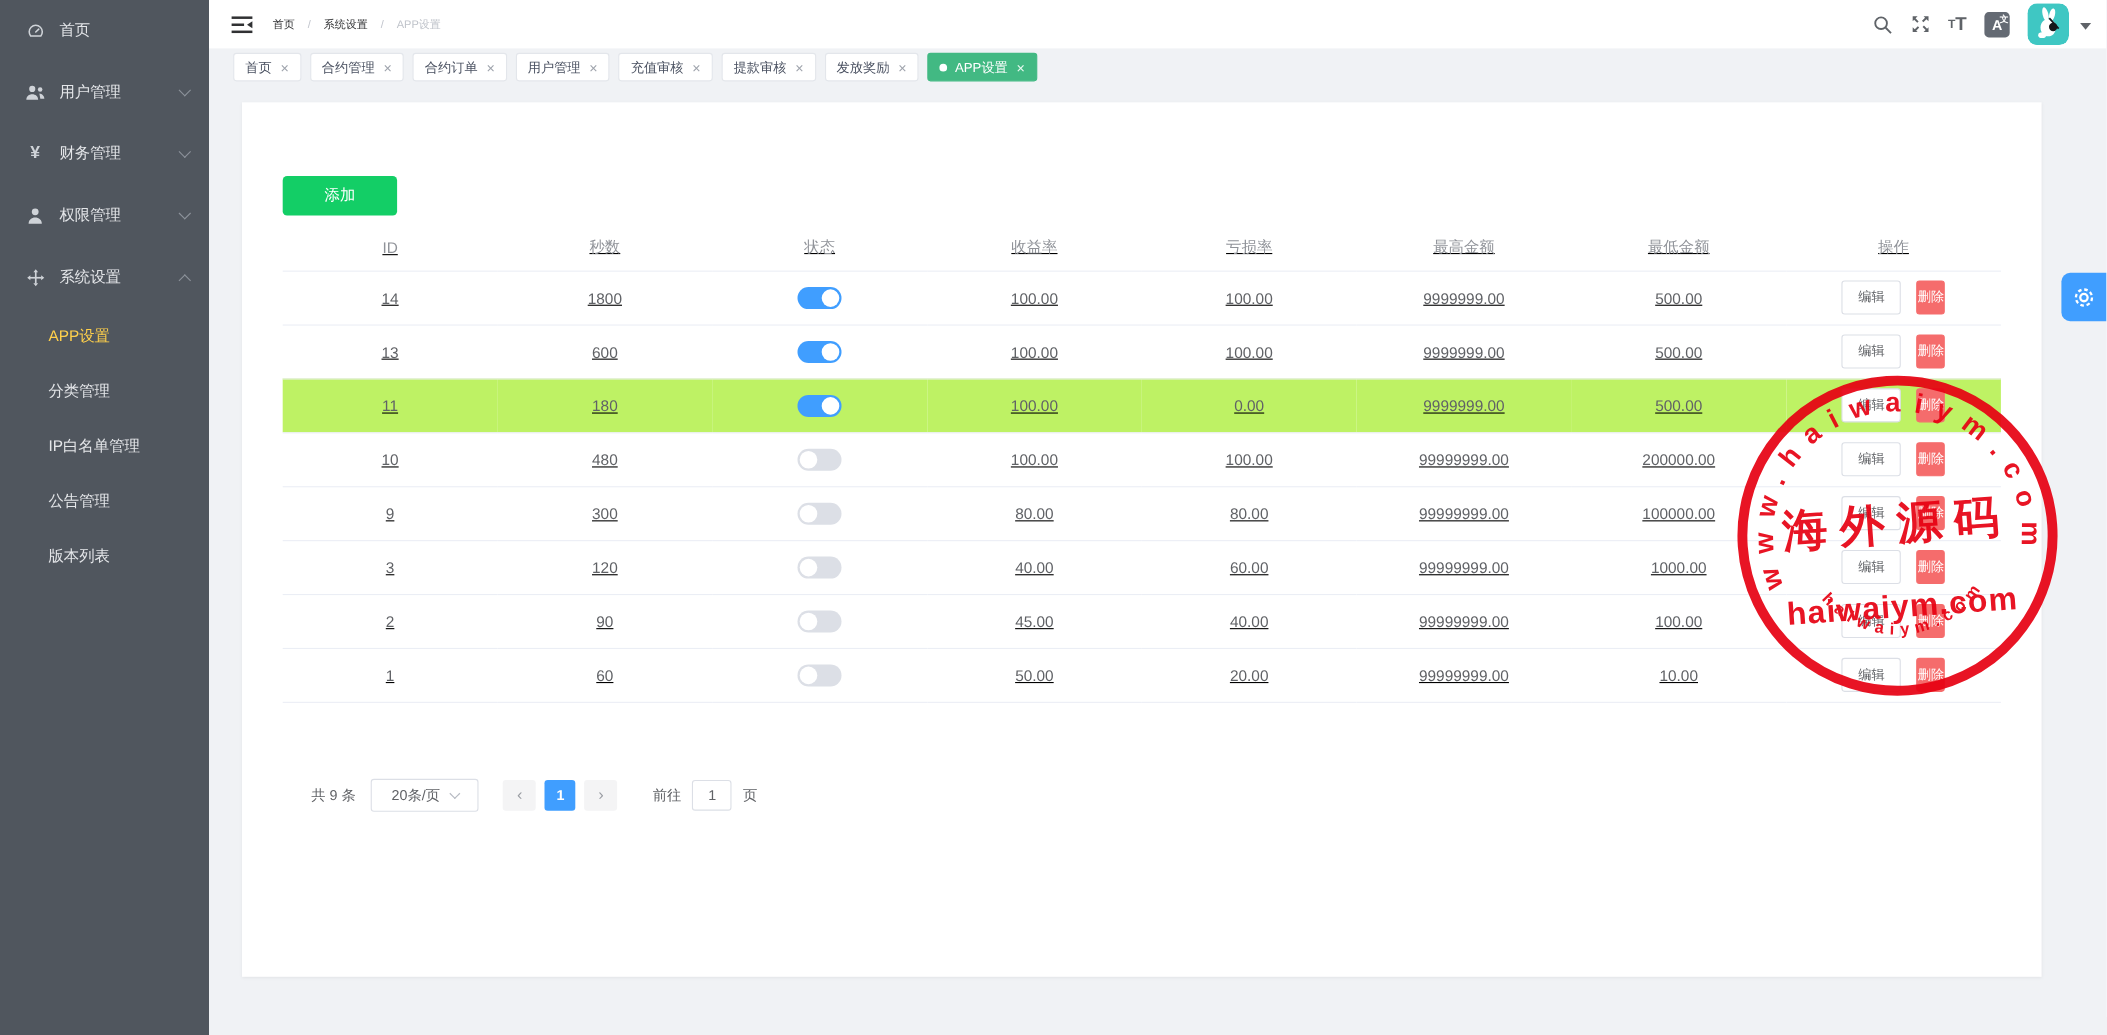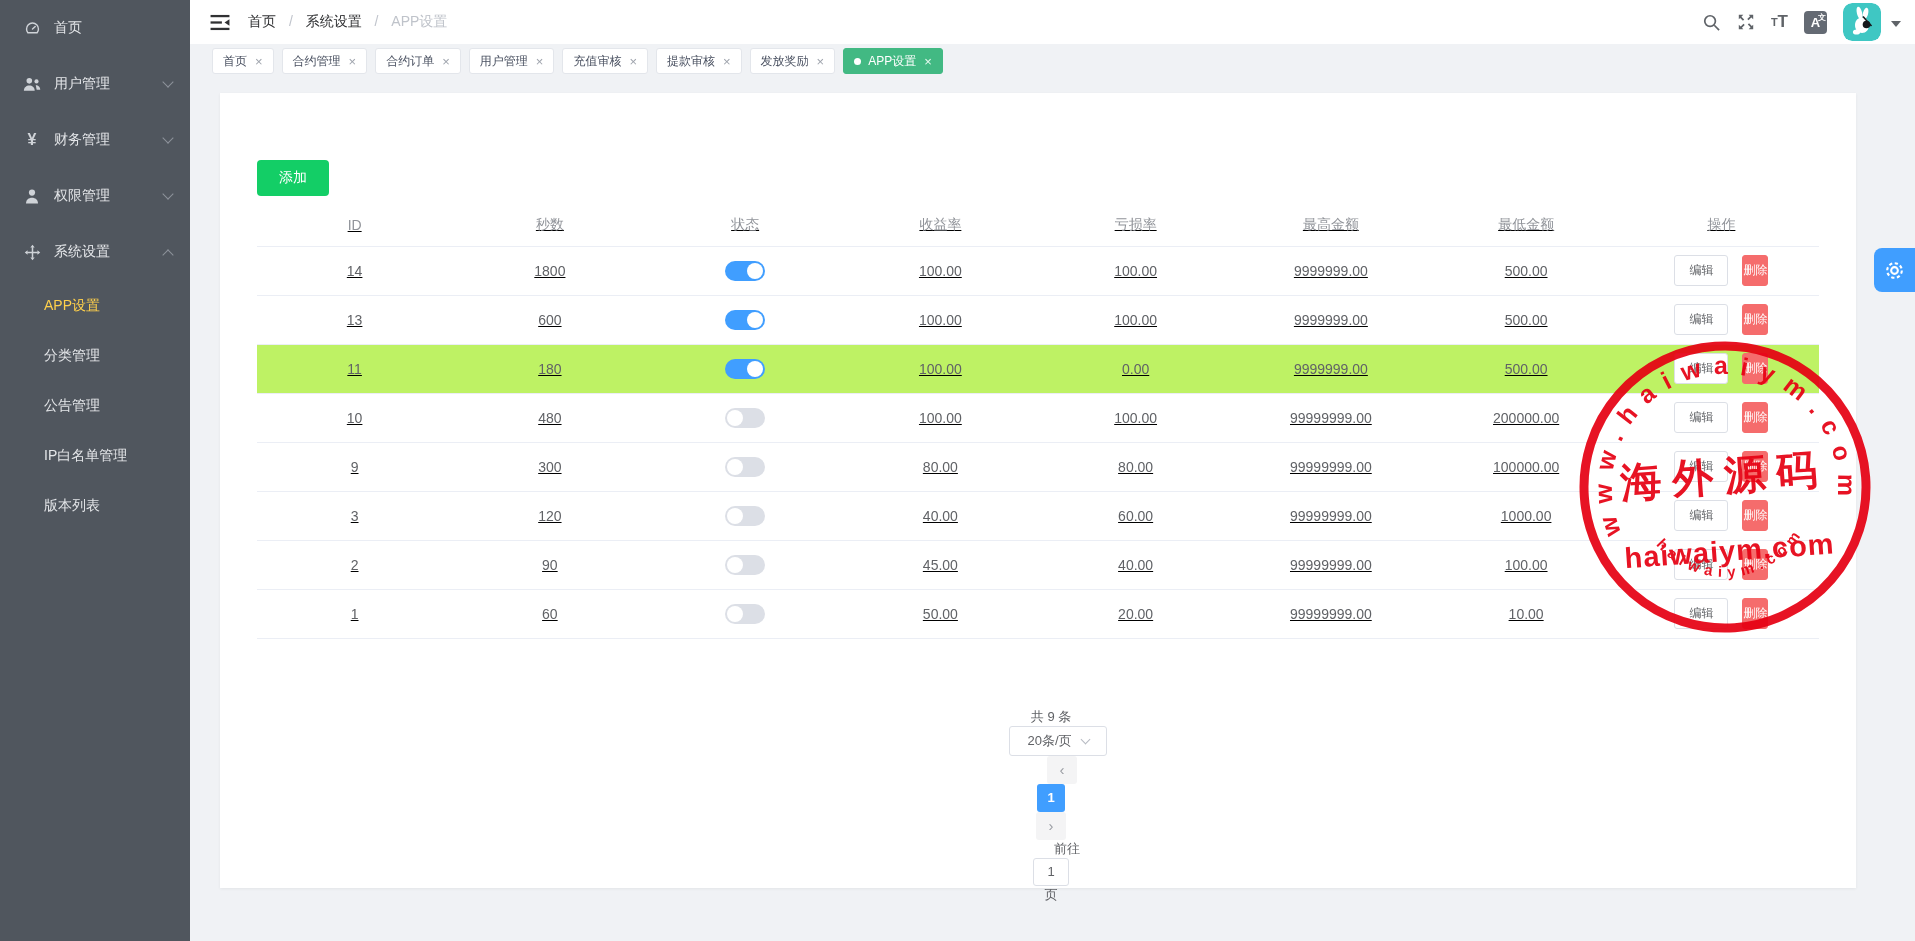--- a/index.html
+++ b/index.html
@@ -16,21 +16,21 @@
   .side-item .yen{color:#cfd3d8;font-size:16px;font-weight:700;}
   .side-label{flex:1;}
   .chev{width:8px;height:8px;border-right:1.5px solid #8d939b;border-bottom:1.5px solid #8d939b;transform:rotate(45deg);margin-top:-4px;}
   .chev.up{transform:rotate(-135deg);margin-top:5px;}
   .side-sub-item{height:50px;line-height:50px;padding-left:44px;font-size:14px;color:#e4e6e9;cursor:pointer;}
   .side-sub-item.active{color:var(--menu-active);}
 
   
   .topbar{position:absolute;left:190px;top:0;width:1725px;height:44px;background:#fff;display:flex;align-items:center;z-index:5;}
   .burger{margin:0 18px 0 20px;cursor:pointer;display:inline-flex;}
-  .crumb{font-size:14px;color:#303133;}
+  .crumb{font-size:10px;color:#303133;}
   .crumb .sep{color:#c0c4cc;margin:0 9px;}
   .crumb .cur{color:#bfc3ca;}
   .top-right{margin-left:auto;display:flex;align-items:center;padding-right:14px;}
   .hicon{margin-left:16px;cursor:pointer;display:inline-flex;align-items:center;color:#5f6368;}
   .tt{font-weight:700;color:#5f6368;}
   .tt .t-small{font-size:11px;}
   .tt .t-big{font-size:17px;}
   .trans-ico{width:23px;height:23px;background:#646a73;color:#fff;border-radius:4px;font-size:13px;font-weight:700;display:inline-flex;align-items:center;justify-content:center;position:relative;}
   .trans-ico i{font-style:normal;font-size:8px;position:absolute;right:1px;top:1px;}
   .avatar{width:38px;height:38px;border-radius:9px;margin-left:16px;cursor:pointer;overflow:hidden;}
@@ -43,36 +43,36 @@
   .tag.active{background:var(--green);border-color:var(--green);color:#fff;}
   .tag.active .tag-close{color:#eafaf2;}
   .tag-dot{width:7px;height:7px;border-radius:50%;background:#fff;margin-right:7px;}
 
   
   .card{position:absolute;left:220px;top:93px;width:1636px;height:795px;background:#fff;box-shadow:0 1px 3px rgba(0,0,0,.06);z-index:1;}
   .tabs-strip{height:40px;background:#f4f6fa;border-bottom:1px solid #e4e7ed;display:flex;}
   .tab{height:40px;line-height:40px;padding:0 20px;font-size:14px;color:#8f939b;border-right:1px solid #e4e7ed;cursor:pointer;}
   .tab.active{background:#fff;color:var(--accent);}
   .card-body{padding:0 37px;}
-  .add-btn{margin-top:67px;display:inline-block;background:var(--add-green);color:#fff;font-size:14px;border:none;border-radius:4px;padding:9px 22px;cursor:pointer;}
+  .add-btn{margin-top:67px;display:inline-block;background:var(--add-green);color:#fff;font-size:14px;border:none;border-radius:4px;padding:9px 38px;cursor:pointer;}
 
   
   table{width:1562px;margin-top:8px;border-collapse:collapse;table-layout:fixed;text-decoration:underline;}
   th{height:42px;font-size:14px;font-weight:400;color:#909399;border-bottom:1px solid #ebeef5;text-align:center;}
   td{height:49px;font-size:14px;color:#606266;border-bottom:1px solid #ebeef5;text-align:center;}
   tr.highlight{background:#bef264;}
   .switch{width:40px;height:20px;border-radius:10px;background:#dcdfe6;position:relative;display:inline-block;vertical-align:middle;cursor:pointer;}
   .switch::after{content:'';position:absolute;width:16px;height:16px;border-radius:50%;background:#fff;top:2px;left:2px;}
   .switch.on{background:var(--accent);}
   .switch.on::after{left:22px;}
   .btn-edit{background:#fff;border:1px solid #dcdfe6;border-radius:3px;color:#606266;font-size:12px;padding:6px 14px;cursor:pointer;margin-right:14px;}
   .btn-del{background:var(--danger);border:1px solid var(--danger);border-radius:3px;color:#fff;font-size:12px;padding:6px 0;cursor:pointer;}
 
   
-  .pager{margin-top:69px;margin-left:26px;display:flex;align-items:center;font-size:13px;color:#606266;flex-direction:column;}
+  .pager{margin-top:69px;margin-left:26px;display:flex;align-items:center;font-size:13px;color:#606266;}
   .pg-select{width:98px;height:30px;border:1px solid #dcdfe6;border-radius:3px;display:inline-flex;align-items:center;justify-content:center;margin-left:14px;cursor:pointer;color:#606266;}
   .sel-chev{width:7px;height:7px;border-right:1.3px solid #b6bac2;border-bottom:1.3px solid #b6bac2;transform:rotate(45deg);margin-left:10px;margin-top:-3px;}
   .pg-btn{width:30px;height:28px;background:#f4f4f5;border-radius:3px;display:inline-flex;align-items:center;justify-content:center;color:#9a9da3;font-size:15px;cursor:pointer;}
   .pg-prev{margin-left:22px;}
   .pg-page{width:28px;height:28px;background:var(--accent);color:#fff;border-radius:3px;display:inline-flex;align-items:center;justify-content:center;font-size:13px;font-weight:700;margin:0 8px;cursor:pointer;}
   .pg-goto{margin-left:32px;}
   .pg-input{width:36px;height:28px;border:1px solid #dcdfe6;border-radius:3px;text-align:center;font-size:13px;color:#606266;margin:0 10px;}
 
   
   .stamp{position:absolute;left:1575px;top:337px;width:300px;height:300px;pointer-events:none;z-index:50;}
@@ -134,22 +134,22 @@
             <rect x="8.2" y="3.4" width="1.6" height="11.2"></rect>
             <rect x="3.4" y="8.2" width="11.2" height="1.6"></rect>
           </svg>
         </span>
         <span class="side-label">系统设置</span>
         <span class="chev up"></span>
       </div>
       <div class="side-sub">
         <div class="side-sub-item active">APP设置</div>
         <div class="side-sub-item">分类管理</div>
+        <div class="side-sub-item">IP白名单管理</div>
         <div class="side-sub-item">公告管理</div>
-        <div class="side-sub-item">IP白名单管理</div>
         <div class="side-sub-item">版本列表</div>
       </div>
     </div>
 </div>
 
 <div class="topbar">
   <span class="burger">
     <svg viewBox="0 0 20 18" width="20" height="17" fill="#303133">
       <rect y="1" width="20" height="2.4"></rect>
         <rect y="7.8" width="12" height="2.4"></rect>

